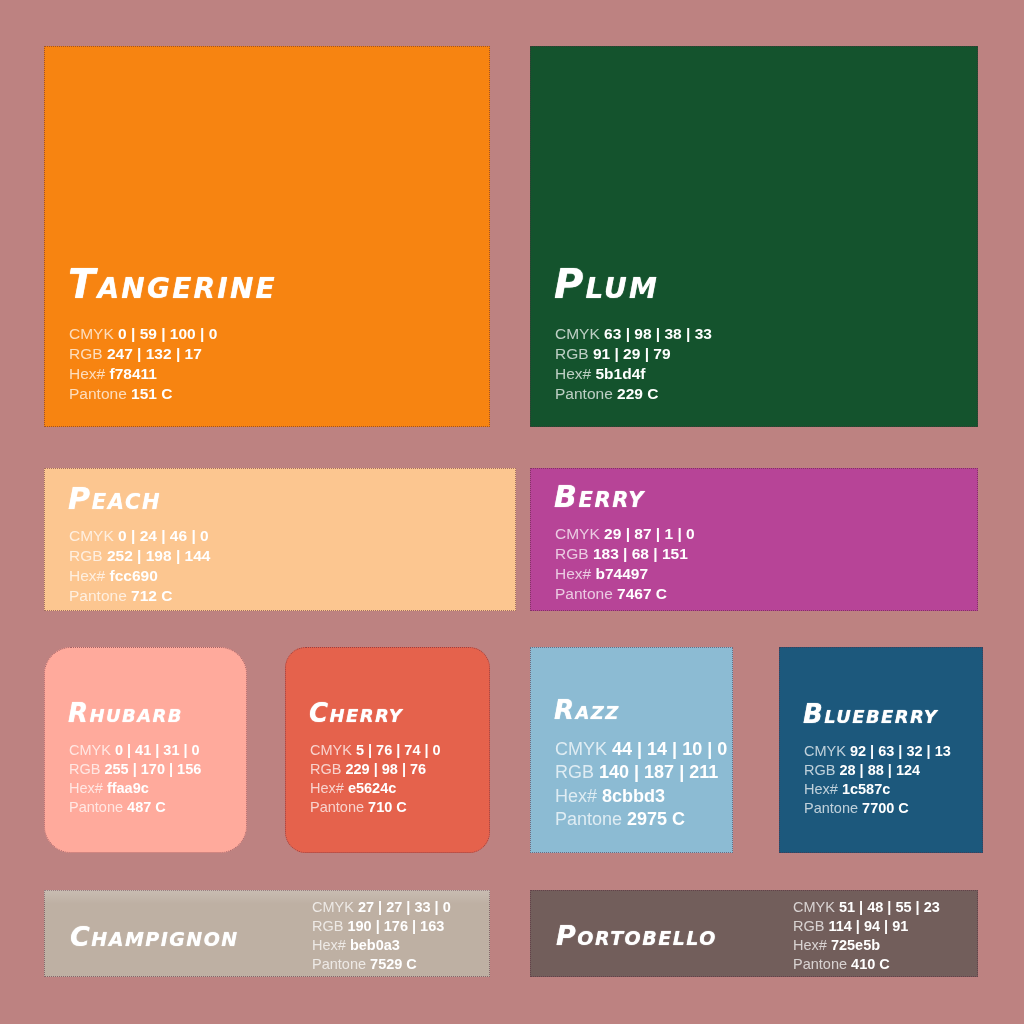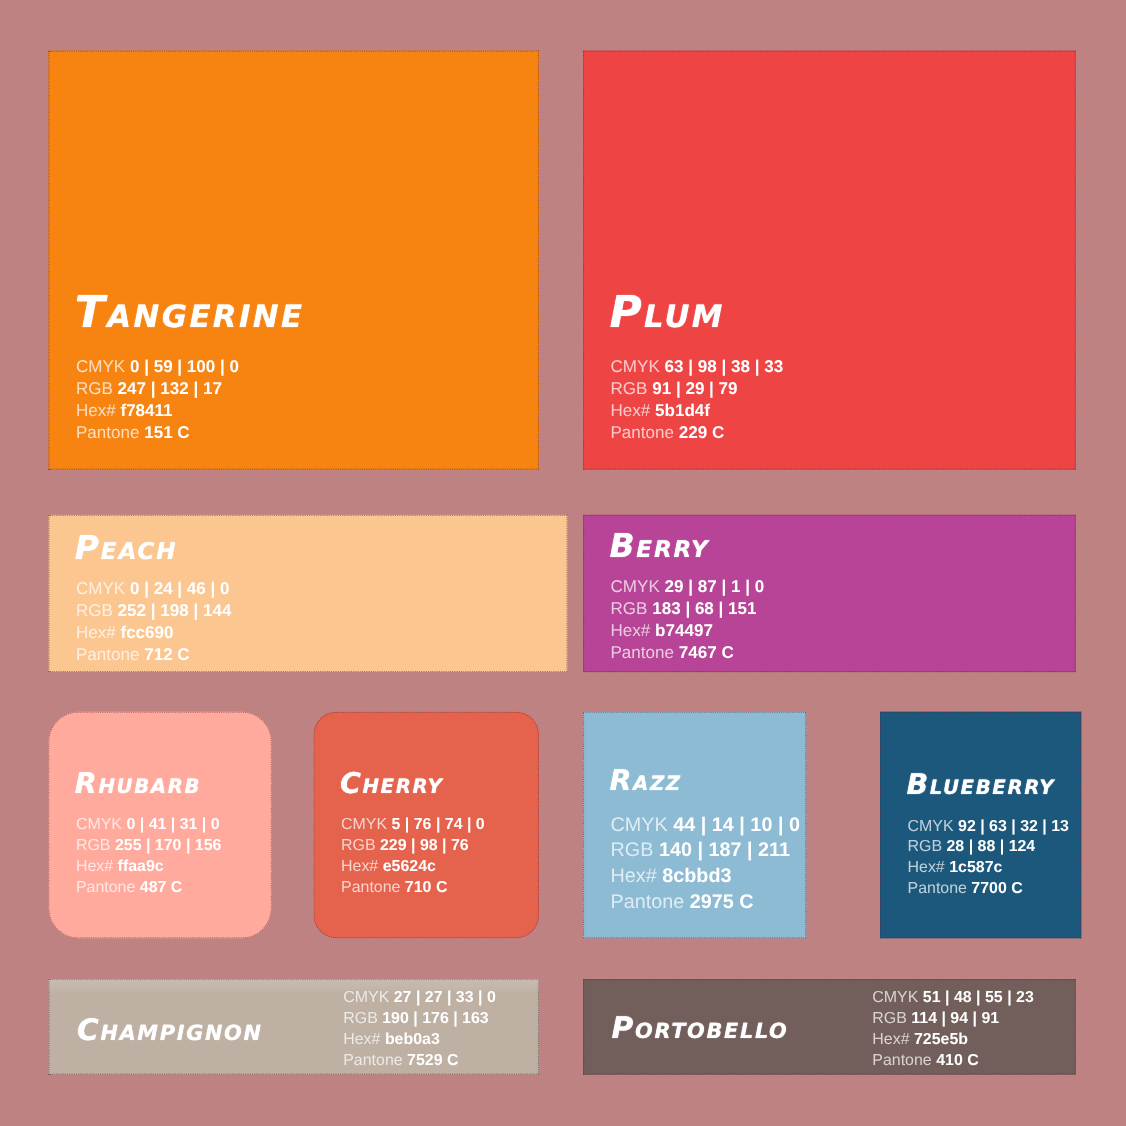--- a/index.html
+++ b/index.html
@@ -45,21 +45,21 @@
   .val{color:#ffffff;font-weight:bold;}
 
   
   #s-tangerine{left:44px;  top:46px;  width:446px; height:381px;}
   #s-plum     {left:530px; top:46px;  width:448px; height:381px;}
   #s-peach    {left:44px;  top:468px; width:472px; height:143px;}
   #s-berry    {left:530px; top:468px; width:448px; height:143px;}
   #s-rhubarb  {left:44px;  top:647px; width:203px; height:206px;border-radius:27px;}
   #s-cherry   {left:285px; top:647px; width:205px; height:206px;border-radius:21px;}
   #s-razz     {left:530px; top:647px; width:203px; height:206px;}
-  #s-blueberry{left:800px; top:647px; width:183px; height:206px;text-decoration:underline;}
+  #s-blueberry{left:779px; top:647px; width:204px; height:206px;text-decoration:underline;}
   #s-champignon{left:44px; top:890px; width:446px; height:87px;}
   #s-portobello{left:530px;top:890px; width:448px; height:87px;}
 
   
   #s-tangerine .title{left:24px; top:218px; font-size:40px;}
   #s-tangerine .info {left:25px; top:278px; font-size:15.5px;}
   #s-plum .title{left:24px; top:218px; font-size:40px;}
   #s-plum .info {left:25px; top:278px; font-size:15.5px;}
 
   
@@ -99,21 +99,21 @@
   <div class="sw" id="s-tangerine" style="background: rgb(247, 132, 17);">
     <div class="title">Tangerine</div>
     <div class="info">
       <span class="row"><span class="lbl">CMYK</span> <span class="val">0 | 59 | 100 | 0</span></span>
       <span class="row"><span class="lbl">RGB</span> <span class="val">247 | 132 | 17</span></span>
       <span class="row"><span class="lbl">Hex#</span> <span class="val">f78411</span></span>
       <span class="row"><span class="lbl">Pantone</span> <span class="val">151 C</span></span>
     </div>
   </div>
 
-  <div class="sw" id="s-plum" style="background: #ef4444;">
+  <div class="sw" id="s-plum" style="background: #14532d;">
     <div class="title">Plum</div>
     <div class="info">
       <span class="row"><span class="lbl">CMYK</span> <span class="val">63 | 98 | 38 | 33</span></span>
       <span class="row"><span class="lbl">RGB</span> <span class="val">91 | 29 | 79</span></span>
       <span class="row"><span class="lbl">Hex#</span> <span class="val">5b1d4f</span></span>
       <span class="row"><span class="lbl">Pantone</span> <span class="val">229 C</span></span>
     </div>
   </div>
 
   <div class="sw" id="s-peach" style="background: rgb(252, 198, 144);">

